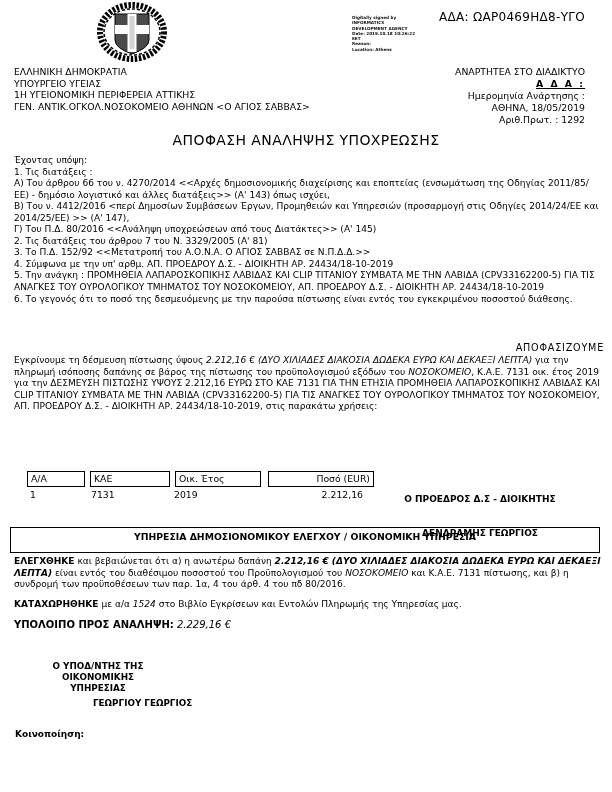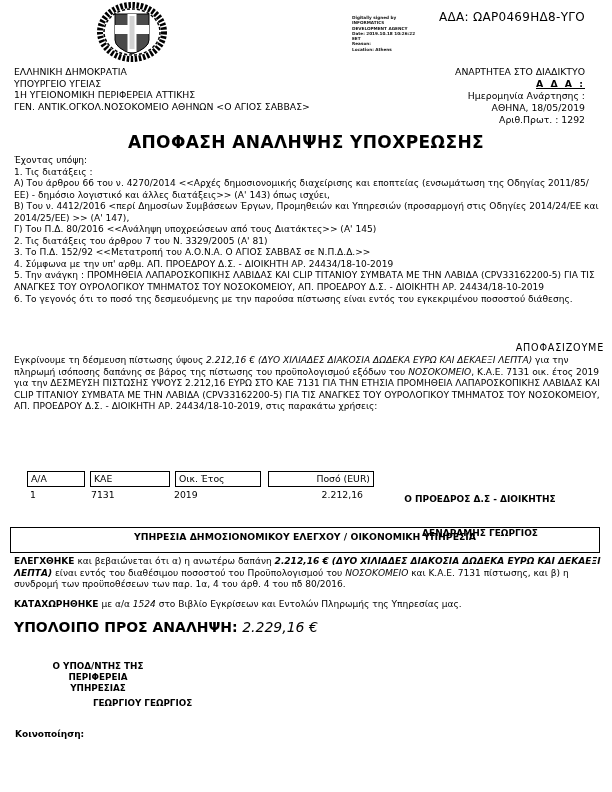--- a/index.html
+++ b/index.html
@@ -10,42 +10,42 @@
     overflow:hidden;
   }
   .abs { position:absolute; }
   .emblem { left:95px; top:2px; }
   .ida-name { left:287px; top:14px; font-size:8.5px; font-weight:bold; line-height:1.18; letter-spacing:.4px; white-space:pre-line; }
   .sig-tiny { left:352px; top:15px; font-size:4.2px; font-weight:bold; line-height:1.25; color:#111; white-space:pre-line; }
   .ada-top { right:27px; top:10px; font-size:12px; letter-spacing:.3px; }
   .sender { left:14px; top:66px; font-size:9.3px; line-height:11.7px; white-space:pre-line; }
   .meta { right:27px; top:66px; text-align:right; font-size:9.3px; line-height:11.9px; }
   .meta .u { text-decoration:underline; font-weight:bold; letter-spacing:2px; }
-  .title { left:0; right:0; top:132px; text-align:center; font-weight:bold; font-size:17px; letter-spacing:.4px; }
+  .title { left:0; right:0; top:132px; text-align:center; font-weight:normal; font-size:14px; letter-spacing:.4px; }
   .preamble { left:14px; top:155px; width:589px; font-size:9.05px; line-height:11.55px; }
   .decide-h { left:0; right:8px; top:342px; text-align:right; font-size:9.6px; letter-spacing:.8px; }
   .decision { left:14px; top:355px; width:589px; font-size:9.05px; line-height:11.55px; }
   .it { font-style:italic; }
   .b { font-weight:bold; }
   .commit-table { left:27px; top:431px; font-size:9.3px; }
   .tr { display:flex; }
   .tr .c0 { width:50px; }
   .tr .c1 { width:72px; margin-left:5px; }
   .tr .c2 { width:78px; margin-left:5px; }
   .tr .c3 { width:98px; margin-left:7px; }
   .tr.head > div { border:1px solid #000; padding:1px 3px 2px 3px; background:#fff;margin-top:40px; }
   .tr.body > div { padding:2px 3px; }
   .tr .num { text-align:right; }
   .sign-right { left:375px; top:494px; width:210px; text-align:center; font-weight:bold; font-size:9px; }
   .sign-right .name { margin-top:24px; }
   .service-box { left:10px; top:527px; width:588px; border:1px solid #000; height:21px;
     text-align:center; font-weight:bold; font-size:9.3px; padding-top:3px; }
   .audit { left:14px; top:556px; width:589px; font-size:9.05px; line-height:11.55px; }
   .registered { left:14px; top:599px; width:589px; font-size:9.05px; }
-  .balance { left:14px; top:619px; font-size:14px; }
+  .balance { left:14px; top:619px; font-size:10px; }
   .sign-left { left:28px; top:661px; width:140px; text-align:center; font-weight:bold; font-size:8.8px; line-height:11px; }
   .sign-left-name { left:48px; top:698px; font-weight:bold; font-size:8.8px;padding-left:45px; }
   .cc { left:15px; top:729px; font-size:9px; font-weight:bold; }
 </style>
 </head>
 <body>
 
 <div id="page">
 
   <span class="abs emblem">
@@ -124,19 +124,19 @@
   </div>
 
   <div class="abs service-box">ΥΠΗΡΕΣΙΑ ΔΗΜΟΣΙΟΝΟΜΙΚΟΥ ΕΛΕΓΧΟΥ / ΟΙΚΟΝΟΜΙΚΗ ΥΠΗΡΕΣΙΑ</div>
 
   <div class="abs audit"><span class="b">ΕΛΕΓΧΘΗΚΕ</span><span> και βεβαιώνεται ότι α) η ανωτέρω δαπάνη   </span><span class="b it">2.212,16 €</span><span class="b it"> (ΔΥΟ ΧΙΛΙΑΔΕΣ ΔΙΑΚΟΣΙΑ ΔΩΔΕΚΑ ΕΥΡΩ ΚΑΙ ΔΕΚΑΕΞΙ ΛΕΠΤΑ)</span><span> είναι εντός του διαθέσιμου ποσοστού του Προϋπολογισμού του </span><span class="it">ΝΟΣΟΚΟΜΕΙΟ</span><span> και Κ.Α.Ε. 7131 πίστωσης, και β) η συνδρομή των προϋποθέσεων των παρ. 1α, 4 του άρθ. 4 του πδ 80/2016.</span></div>
 
   <div class="abs registered"><span class="b">ΚΑΤΑΧΩΡΗΘΗΚΕ</span><span> με α/α </span><span class="it">1524</span><span> στο Βιβλίο Εγκρίσεων και Εντολών Πληρωμής της Υπηρεσίας μας.</span></div>
 
   <div class="abs balance"><span class="b">ΥΠΟΛΟΙΠΟ ΠΡΟΣ ΑΝΑΛΗΨΗ:</span><span> </span><span class="it">2.229,16 €</span></div>
 
-  <div class="abs sign-left" style="white-space:pre-line;">Ο ΥΠΟΔ/ΝΤΗΣ ΤΗΣ ΠΕΡΙΦΕΡΕΙΑ
+  <div class="abs sign-left" style="white-space:pre-line;">Ο ΥΠΟΔ/ΝΤΗΣ ΤΗΣ ΟΙΚΟΝΟΜΙΚΗΣ
 ΥΠΗΡΕΣΙΑΣ</div>
   <div class="abs sign-left-name">ΓΕΩΡΓΙΟΥ ΓΕΩΡΓΙΟΣ</div>
 
   <div class="abs cc">Κοινοποίηση:</div>
 
 </div>
 
 </body></html>

